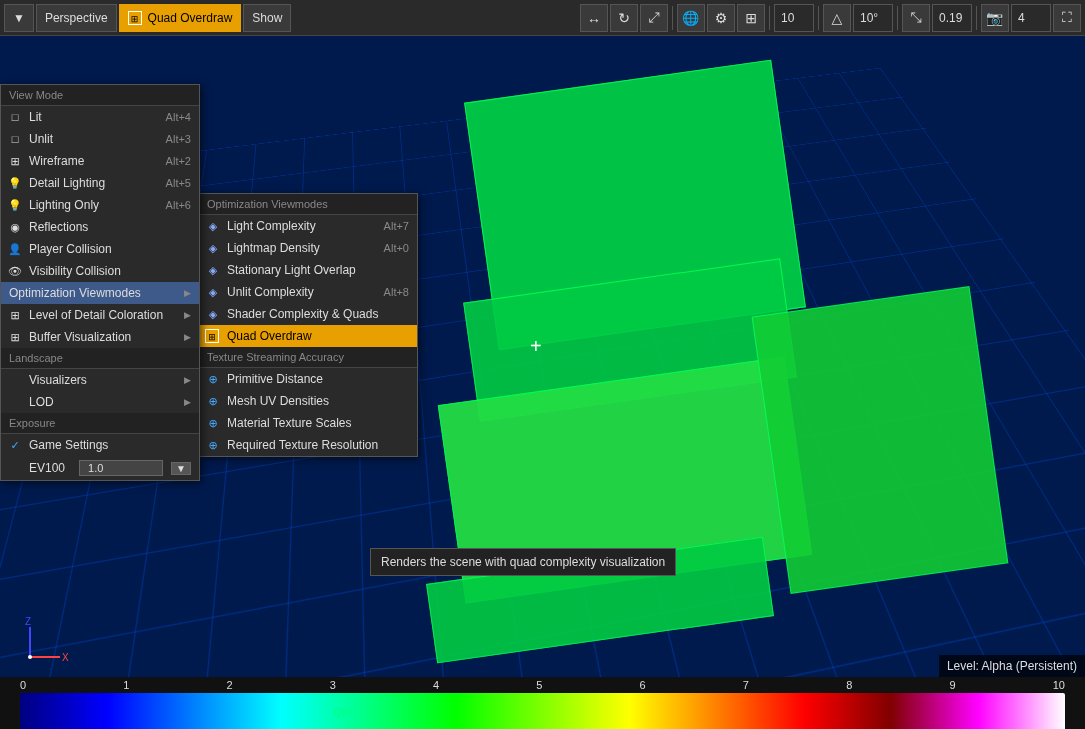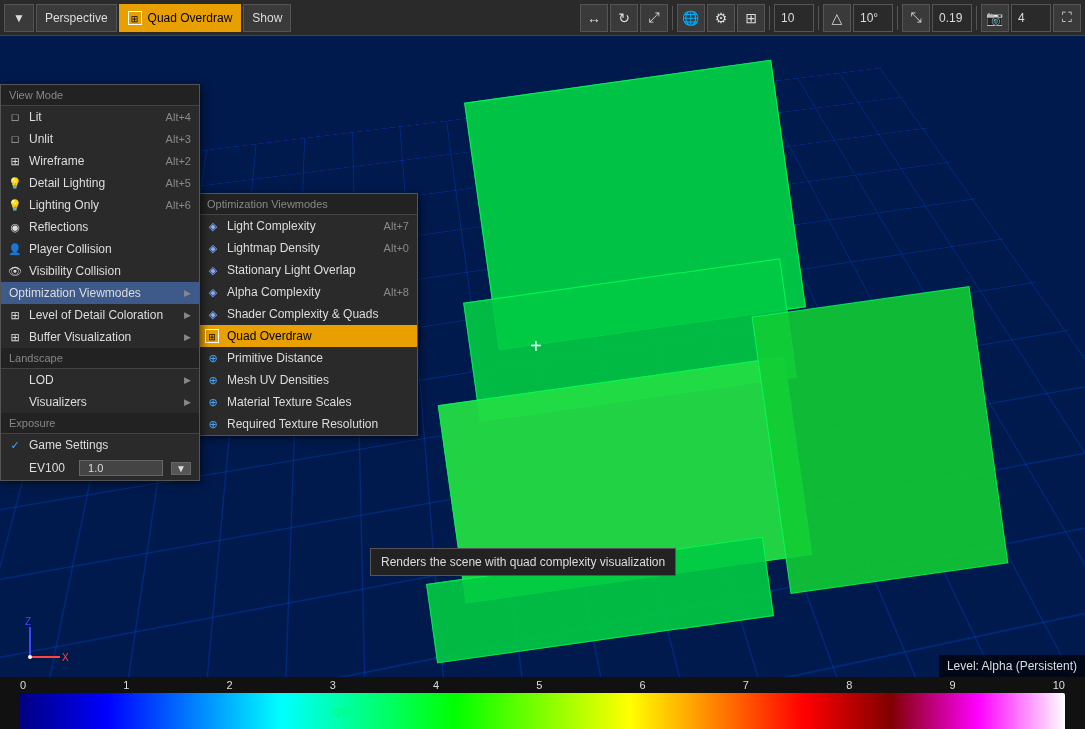--- a/index.html
+++ b/index.html
@@ -367,24 +367,24 @@
       <span class="menu-item-icon">⊞</span>
       <span class="menu-item-label">Level of Detail Coloration</span>
     </div>
     <div class="menu-item has-sub">
       <span class="menu-item-icon">⊞</span>
       <span class="menu-item-label">Buffer Visualization</span>
     </div>
 
     <div class="menu-section-title">Landscape</div>
     <div class="menu-item has-sub">
+      <span class="menu-item-label">Visualizers</span>
+    </div>
+    <div class="menu-item has-sub">
       <span class="menu-item-label">LOD</span>
-    </div>
-    <div class="menu-item has-sub">
-      <span class="menu-item-label">Visualizers</span>
     </div>
 
     <div class="menu-section-title">Exposure</div>
     <div class="menu-item">
       <span class="menu-item-icon" style="color:#4af;">✓</span>
       <span class="menu-item-label">Game Settings</span>
     </div>
     <div class="menu-item">
       <span class="menu-item-label" style="flex:none;margin-right:6px;">EV100</span>
       <span style="background:#444;border:1px solid #666;padding:1px 8px;color:#ddd;font-size:11px;flex:1;">1.0</span>
@@ -405,32 +405,33 @@
     <span class="menu-item-icon" style="color:#88aaff;">◈</span>
     <span class="menu-item-label">Lightmap Density</span>
     <span class="shortcut">Alt+0</span>
   </div>
   <div class="menu-item">
     <span class="menu-item-icon" style="color:#88aaff;">◈</span>
     <span class="menu-item-label">Stationary Light Overlap</span>
   </div>
   <div class="menu-item">
     <span class="menu-item-icon" style="color:#88aaff;">◈</span>
-    <span class="menu-item-label">Alpha Complexity</span>
+    <span class="menu-item-label">Unlit Complexity</span>
     <span class="shortcut">Alt+8</span>
   </div>
   <div class="menu-item">
     <span class="menu-item-icon" style="color:#88aaff;">◈</span>
     <span class="menu-item-label">Shader Complexity &amp; Quads</span>
   </div>
   <div class="menu-item highlighted">
     <span class="menu-item-icon" style="background:#e8a000;width:14px;height:14px;display:inline-block;border:1px solid #fff;text-align:center;line-height:14px;font-size:9px;">⊞</span>
     <span class="menu-item-label">Quad Overdraw</span>
   </div>
 
+  <div class="menu-section-title">Texture Streaming Accuracy</div>
   <div class="menu-item">
     <span class="menu-item-icon" style="color:#44aaff;">⊕</span>
     <span class="menu-item-label">Primitive Distance</span>
   </div>
   <div class="menu-item">
     <span class="menu-item-icon" style="color:#44aaff;">⊕</span>
     <span class="menu-item-label">Mesh UV Densities</span>
   </div>
   <div class="menu-item">
     <span class="menu-item-icon" style="color:#44aaff;">⊕</span>

